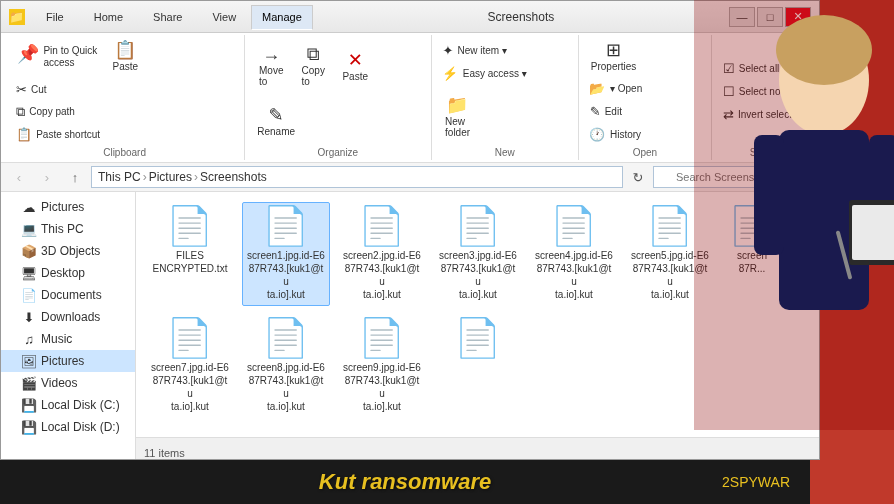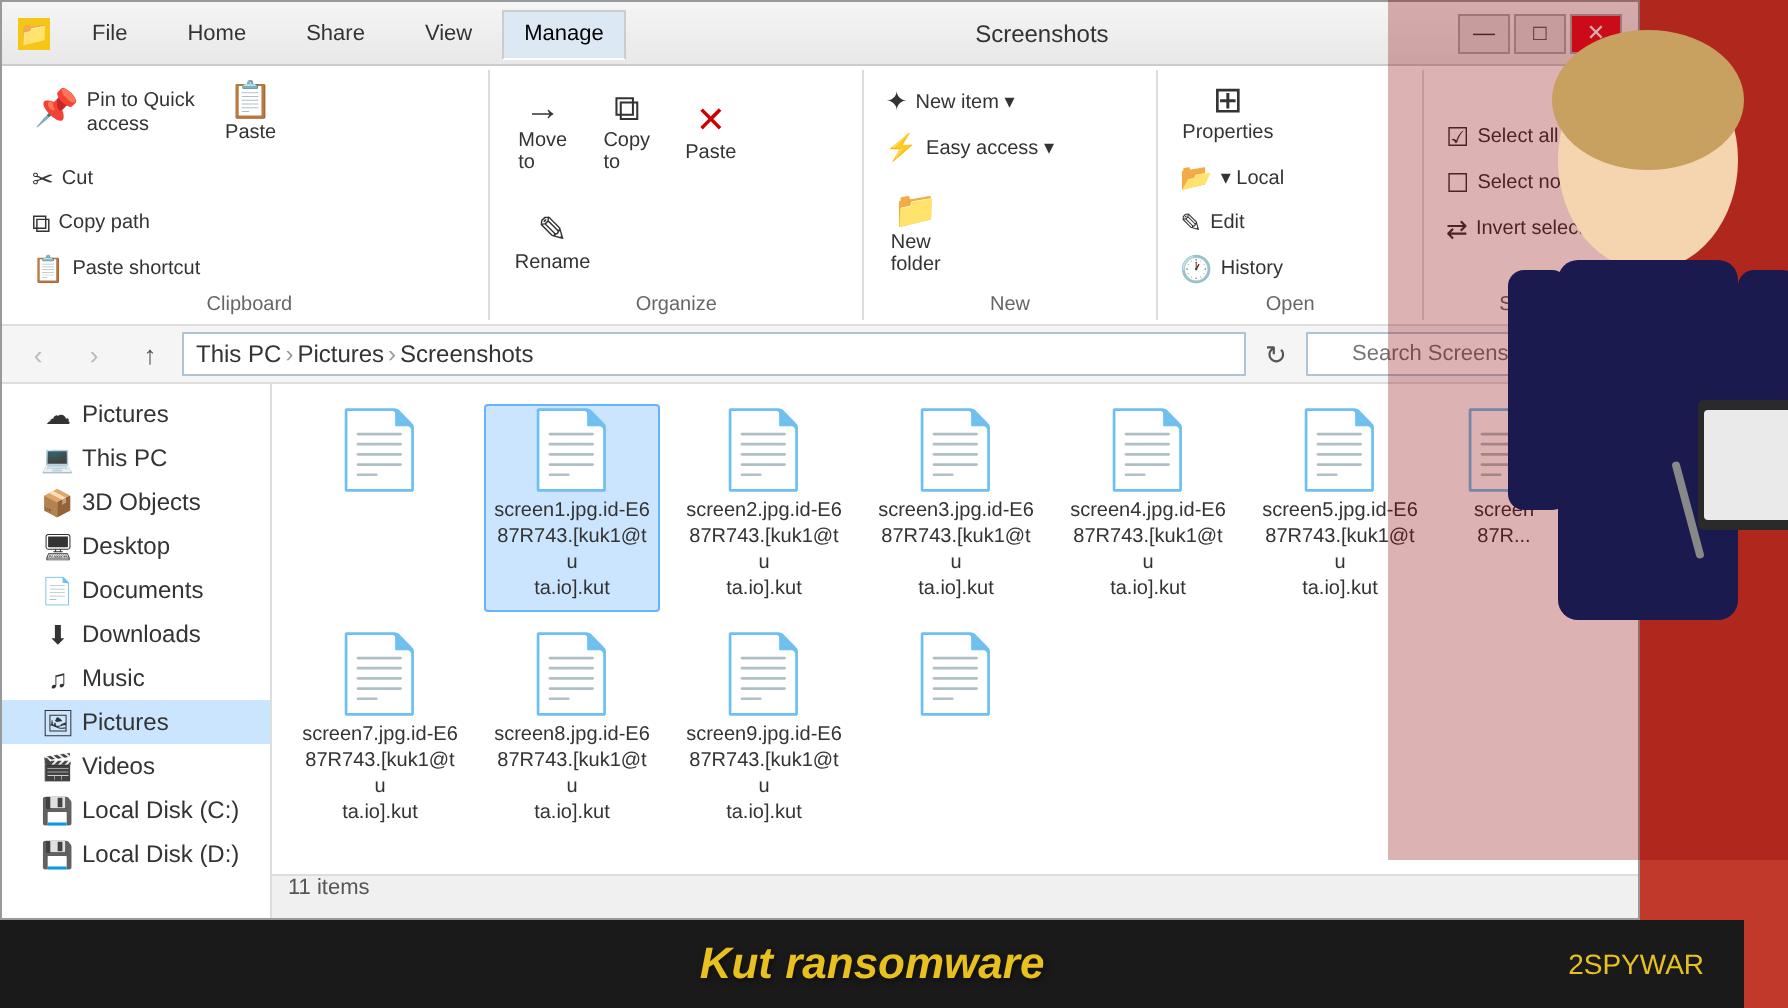--- a/index.html
+++ b/index.html
@@ -50,27 +50,27 @@
     .sidebar-indent { padding-left: 20px; }
 
     
     .file-area { flex: 1; background: white; padding: 10px; overflow: auto; }
     .file-grid { display: flex; flex-wrap: wrap; gap: 8px; align-content: flex-start; }
     .file-item { width: 88px; display: flex; flex-direction: column; align-items: center; cursor: pointer; padding: 4px; border: 1px solid transparent; border-radius: 2px; }
     .file-item.selected { background: #cce5ff; border-color: #66b2ff; }
     .file-icon { font-size: 40px; line-height: 1; margin-bottom: 4px; color: #555; }
     .file-icon.encrypted { color: #888; }
     .file-name { font-size: 10px; text-align: center; color: #333; word-break: break-all; line-height: 1.3; }
-    .status-bar { height: 22px; background: #f0f0f0; border-top: 1px solid #ddd; display: flex; align-items: flex-start; padding: 0 8px; font-size: 11px; color: #555; }
+    .status-bar { height: 22px; background: #f0f0f0; border-top: 1px solid #ddd; display: flex; align-items: flex-end; padding: 0 8px; font-size: 11px; color: #555; }
 
     
     .person-overlay { position: absolute; right: 0; top: 0; width: 200px; height: 460px; overflow: hidden; }
 
     
-    .bottom-bar { position: absolute; bottom: 0; left: 0; width: 872px; height: 44px; background: #1a1a1a; display: flex; align-items: center; justify-content: space-between; padding: 0 20px; gap: 28px; }
+    .bottom-bar { position: absolute; bottom: 0; left: 0; width: 810px; height: 44px; background: #1a1a1a; display: flex; align-items: center; justify-content: space-between; padding: 0 20px; gap: 28px; }
     .bottom-title { color: #e8c020; font-size: 22px; font-weight: bold; font-style: italic; text-shadow: 1px 1px 3px rgba(0,0,0,0.5); }
     .brand-logo { color: white; font-size: 14px; font-weight: normal; }
     .brand-logo span { color: #e8c020; }
 
     
     .path-seg { color: #333; }
     .path-sep { color: #999; margin: 0 2px; }
   </style>
 </head>
 <body>
@@ -175,21 +175,21 @@
 
     <div class="ribbon-group">
       <div class="ribbon-group-btns">
         <div class="ribbon-btn" style="min-width:55px;">
           <span class="btn-icon">⊞</span>
           <span>Properties</span>
         </div>
         <div class="ribbon-col" style="gap:2px;">
           <div class="ribbon-btn-sm">
             <span class="btn-icon">📂</span>
-            <span>▾ Local</span>
+            <span>▾ Open</span>
           </div>
           <div class="ribbon-btn-sm">
             <span class="btn-icon">✎</span>
             <span>Edit</span>
           </div>
           <div class="ribbon-btn-sm">
             <span class="btn-icon">🕐</span>
             <span>History</span>
           </div>
         </div>
@@ -290,20 +290,21 @@
       </div>
 
     </div>
 
     <div style="flex:1; display:flex; flex-direction:column; overflow:hidden;">
       <div class="file-area">
         <div class="file-grid">
 
           <div class="file-item">
             <span class="file-icon" style="font-size:38px;">📄</span>
+            <span class="file-name">FILES<br>ENCRYPTED.txt</span>
           </div>
 
           <div class="file-item selected">
             <span class="file-icon encrypted" style="font-size:38px;">📄</span>
             <span class="file-name">screen1.jpg.id-E6<br>87R743.[kuk1@tu<br>ta.io].kut</span>
           </div>
 
           <div class="file-item">
             <span class="file-icon encrypted" style="font-size:38px;">📄</span>
             <span class="file-name">screen2.jpg.id-E6<br>87R743.[kuk1@tu<br>ta.io].kut</span>

